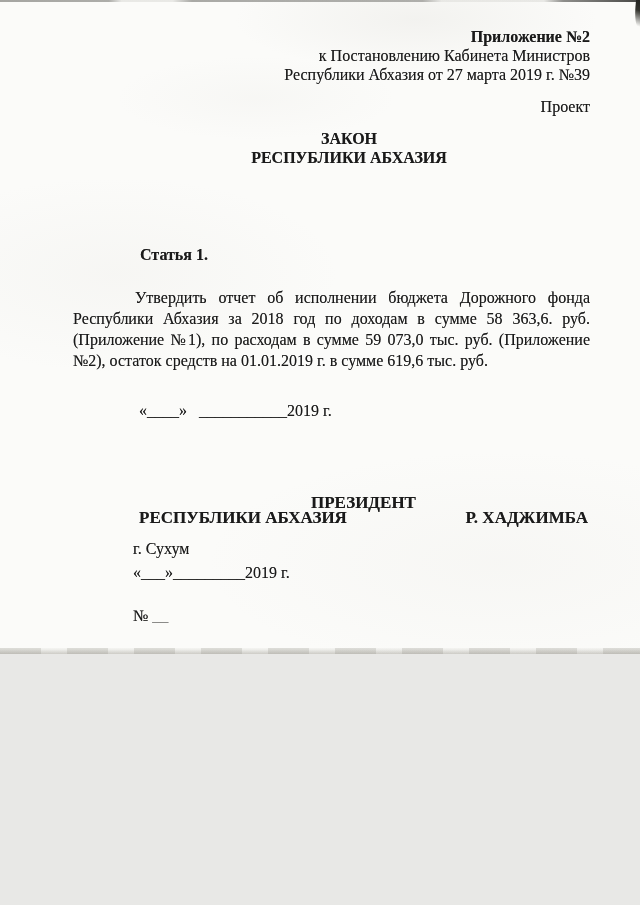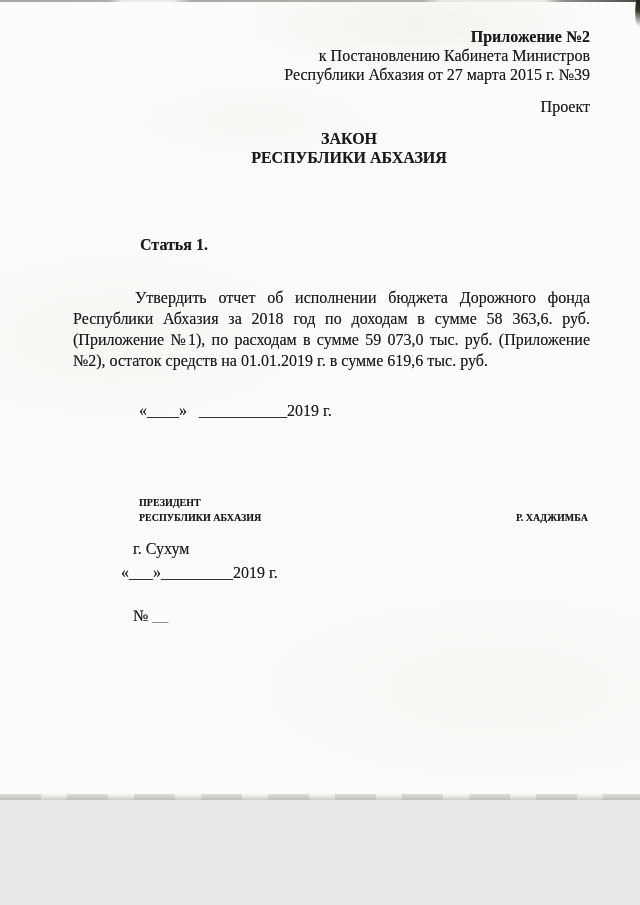--- a/index.html
+++ b/index.html
@@ -1,19 +1,19 @@
 <!DOCTYPE html>
 <html><head>
 <meta charset="utf-8">
 <style>
   html, body { margin: 0; padding: 0; background: #e8e8e6; }
   .page {
     position: relative;
     width: 640px;
-    height: 800px;
+    height: 654px;
     margin: 0 auto;
     background-color: #fbfbf9;
     background-image:
       radial-gradient(ellipse 280px 80px at 65% 3%, rgba(198,196,188,0.16), transparent 65%),
       radial-gradient(ellipse 320px 140px at 18% 42%, rgba(205,203,195,0.10), transparent 70%),
       radial-gradient(ellipse 420px 160px at 78% 86%, rgba(205,203,195,0.09), transparent 70%),
       radial-gradient(ellipse 200px 60px at 40% 15%, rgba(200,198,190,0.08), transparent 70%);
     overflow: hidden;
     font-family: "Liberation Serif", "DejaVu Serif", serif;
     color: #1a1a1a;
@@ -42,46 +42,46 @@
       linear-gradient(0deg, rgba(145,143,133,0.40), rgba(145,143,133,0) 85%);
   }
   .block { position: absolute; font-size: 16px; line-height: 19px; }
   .right-align { text-align: right; }
   .center { text-align: center; }
   .bold { font-weight: bold; }
   .header-block { top: 27px; right: 50px; }
   .draft-label { top: 97px; right: 50px; }
   .law-title { top: 129px; left: 73px; width: 552px; }
   .law-subtitle { top: 183px; left: 73px; width: 552px; }
-  .article-heading { top: 235px; left: 140px; }
+  .article-heading { top: 245px; left: 140px; }
   .paragraph { top: 271px; left: 73px; width: 517px; line-height: 21px; margin-top: 16px; }
   .para-line.justify { text-align: justify; text-align-last: justify; }
   .para-line.indent { text-indent: 62px; }
   .adoption { top: 401px; left: 139px; }
-  .president { top: 495px; left: 139px; width: 449px; font-size: 10px; line-height: 15px; }
+  .president { top: 495px; left: 139px; width: 449px; font-size: 17px; line-height: 15px; text-align: center; }
   .president-row { display: flex; justify-content: space-between; }
   .footer-city { top: 539px; left: 133px; }
-  .footer-date { top: 563px; left: 121px; }
+  .footer-date { top: 563px; left: 133px; }
   .footer-number { top: 586px; left: 133px; margin-top: 20px; }
   .pre { white-space: pre; }
   .blank-gray { color: #8b8b88; }
 </style>
 </head>
 <body>
 
 <div class="page">
 
   <div class="top-edge"></div>
   <div class="corner-sliver"></div>
   <div class="bottom-edge"></div>
 
   <div class="block header-block right-align">
     <div class="bold">Приложение №2</div>
     <div>к Постановлению Кабинета Министров</div>
-    <div>Республики Абхазия от 27 марта 2015 г. №39</div>
+    <div>Республики Абхазия от 27 марта 2019 г. №39</div>
   </div>
 
   <div class="block draft-label right-align">Проект</div>
 
   <div class="block law-title center bold">
     <div>ЗАКОН</div>
     <div>РЕСПУБЛИКИ АБХАЗИЯ</div>
   </div>
 
 

